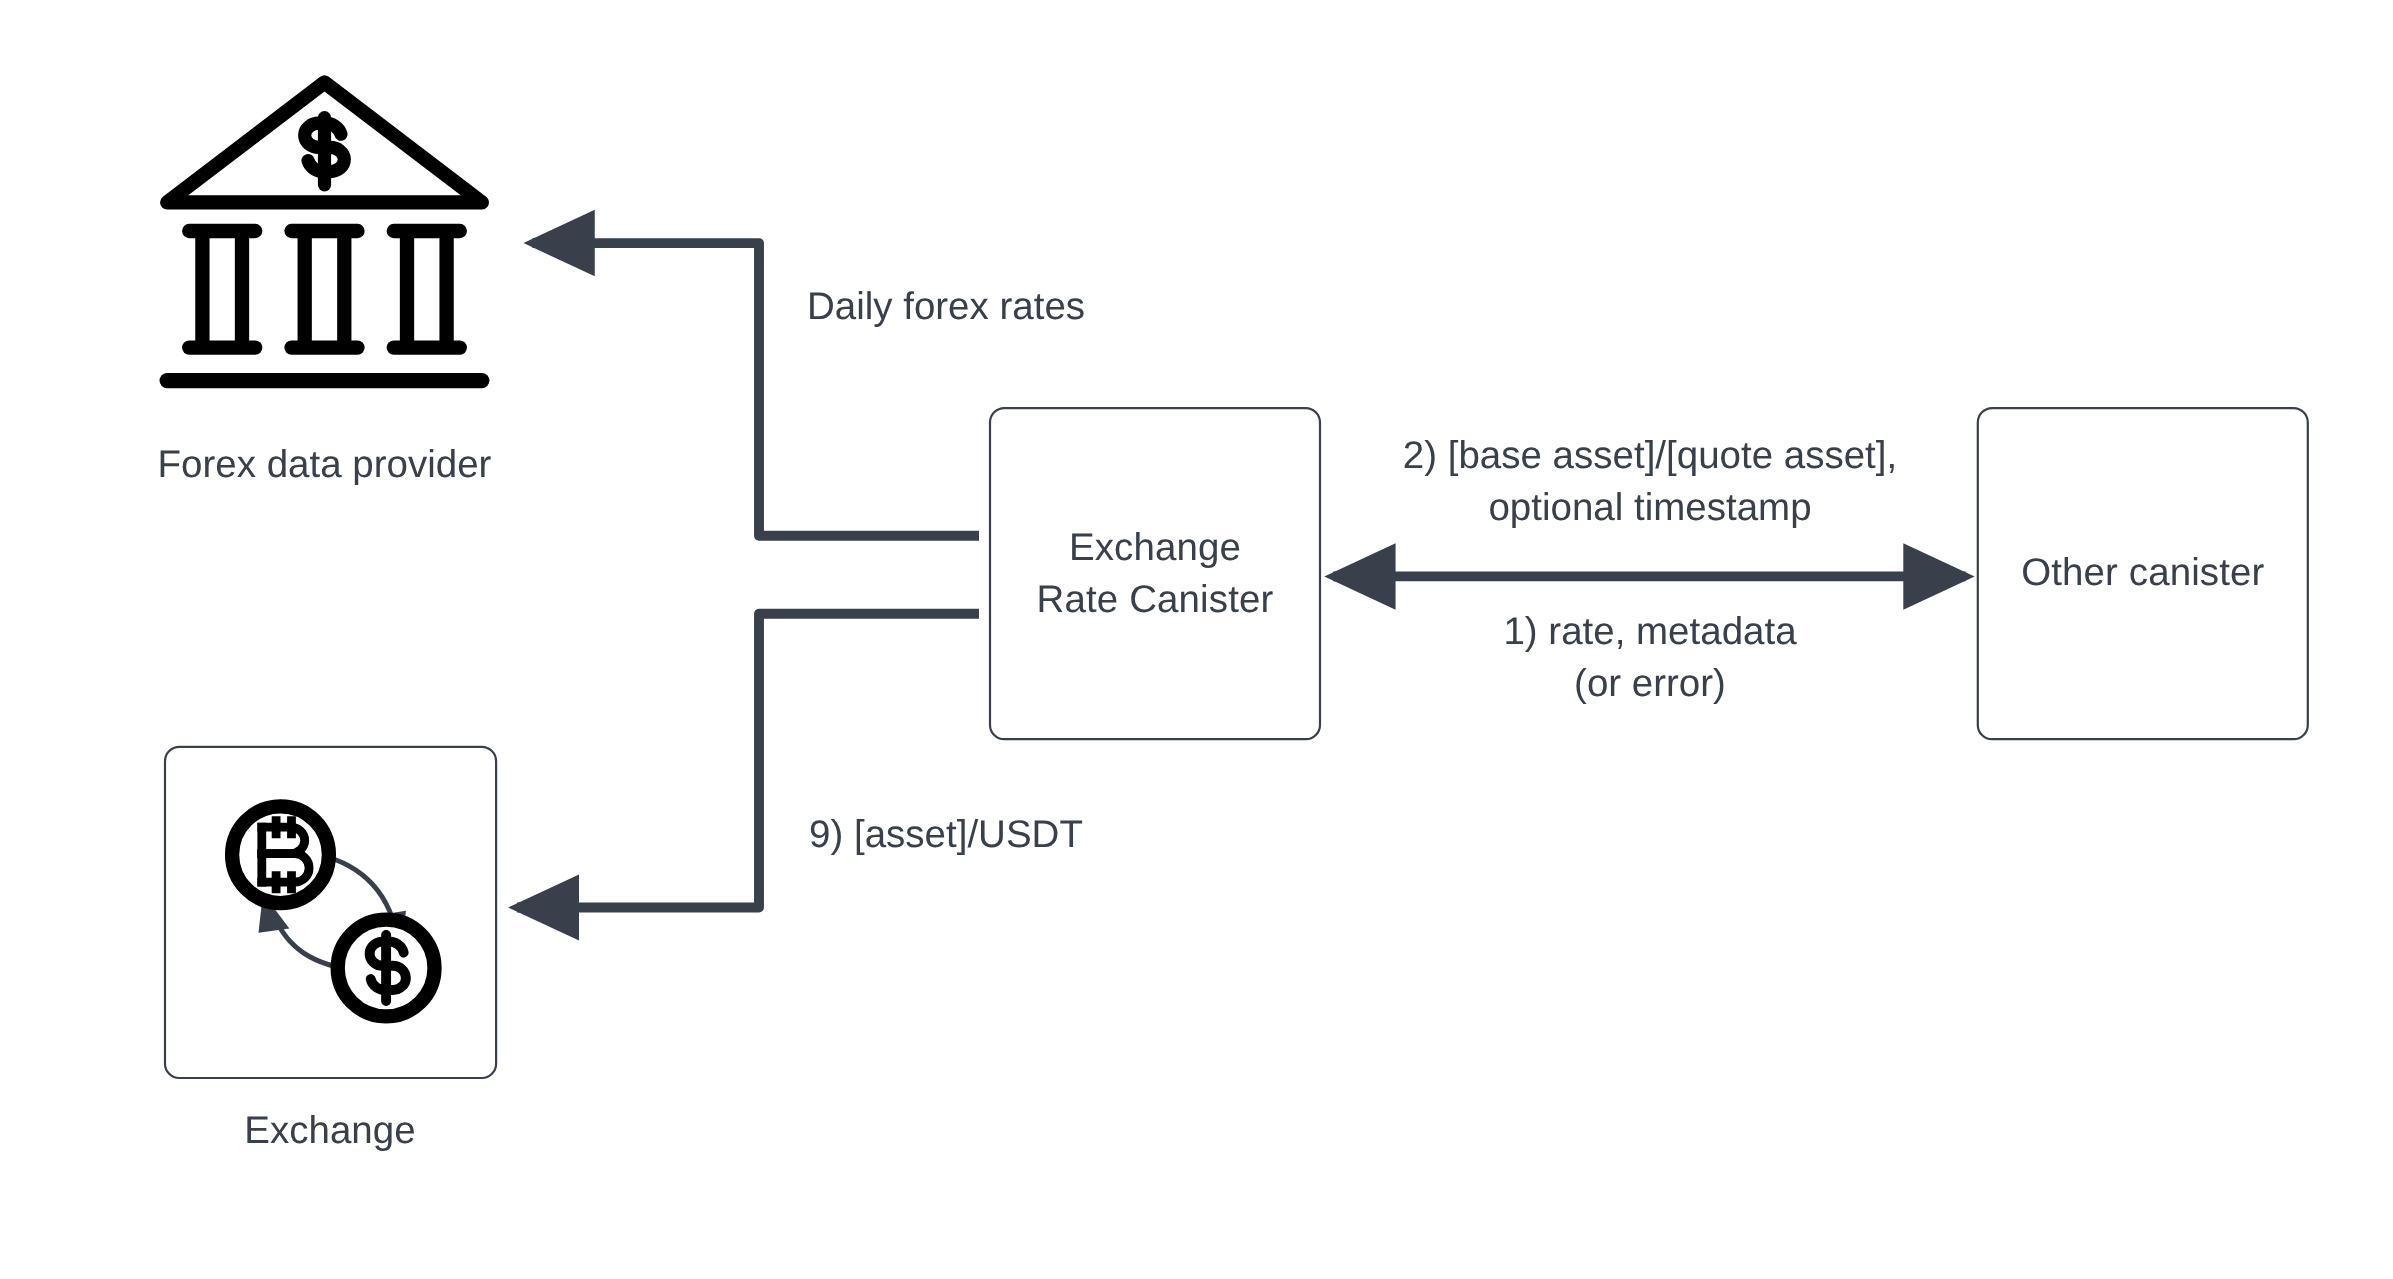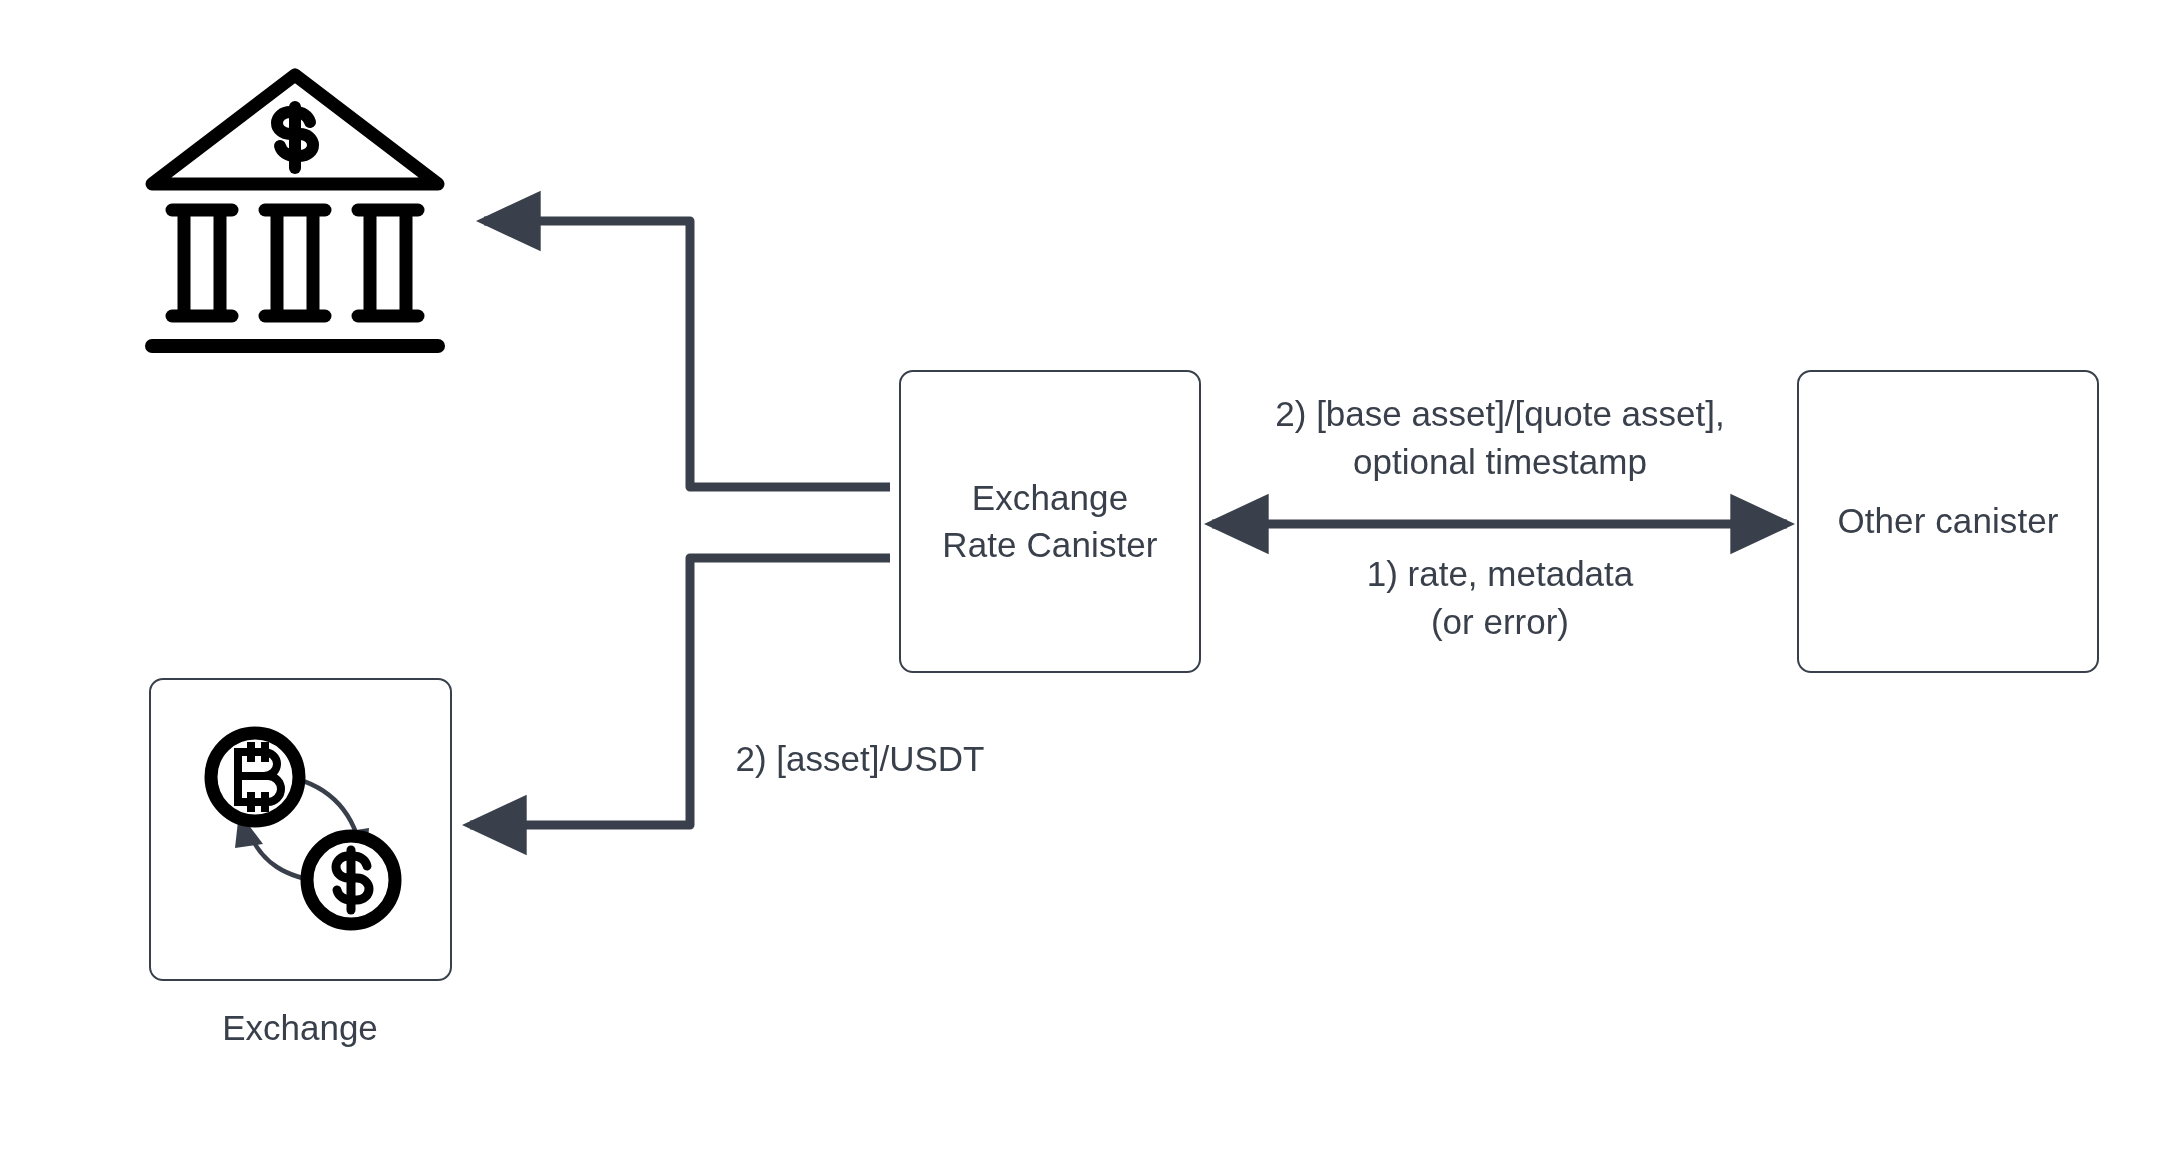--- a/index.html
+++ b/index.html
@@ -116,20 +116,21 @@
           <path d="M 230 156 L 230 250"></path>
           <path d="M 266 156 L 266 250"></path>
           <path d="M 218 256 L 278 256"></path>
         </g>
 
         <path d="M 12 286 L 298 286" stroke-width="14"></path>
       </g>
     </svg>
   </div>
 
+  <div class="caption" style="left:40px; top:400px; width:510px;">Forex data provider</div>
 
   <div class="node-box" style="left:149px; top:678px; width:303px; height:303px;">
     <div class="icon-wrap" style="left:22px; top:22px; width:259px; height:259px;">
       <svg width="259" height="259" viewBox="0 0 259 259" xmlns="http://www.w3.org/2000/svg">
 
         <g>
           <path d="M 100 72 C 150 78 176 104 186 140" fill="none" stroke="#39404b" stroke-width="4.5"></path>
           <path d="M 170 130 L 193 162 L 196 126 Z" fill="#39404b"></path>
         </g>
 
@@ -166,22 +167,23 @@
 
   <div class="node-box" style="left:899px; top:370px; width:302px; height:303px;align-items:center;">
     <div class="node-label">Exchange
 Rate Canister</div>
   </div>
 
   <div class="node-box" style="left:1797px; top:370px; width:302px; height:303px;">
     <div class="node-label">Other canister</div>
   </div>
 
+  <div class="edge-label" style="left:650px; top:255px; width:420px;">Daily forex rates</div>
 
   <div class="edge-label" style="left:1210px; top:390px; width:580px;">2) [base asset]/[quote asset],
 optional timestamp</div>
 
   <div class="edge-label" style="left:1210px; top:550px; width:580px;">1) rate, metadata
 (or error)</div>
 
-  <div class="edge-label" style="left:650px; top:735px; width:420px;">2) [asset]/USDT</div>
+  <div class="edge-label" style="left:650px; top:735px; width:420px;">9) [asset]/USDT</div>
 
 </div>
 
 </body></html>

